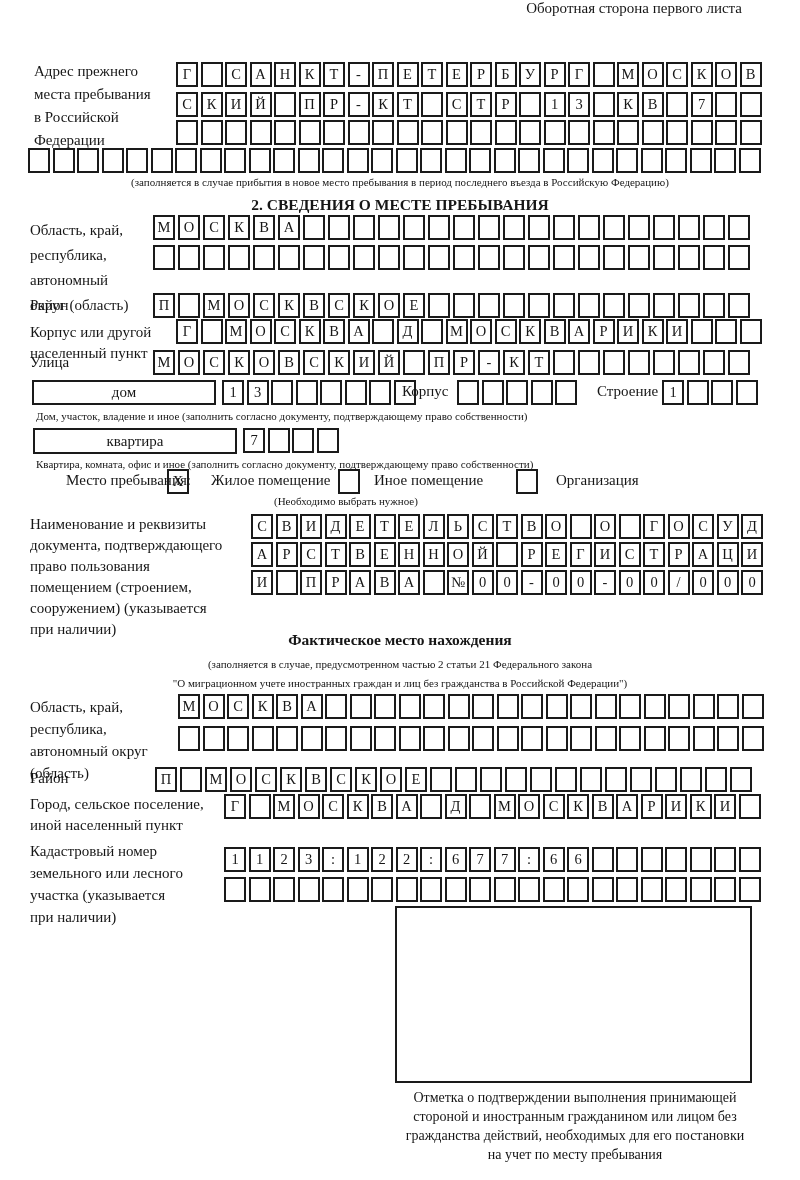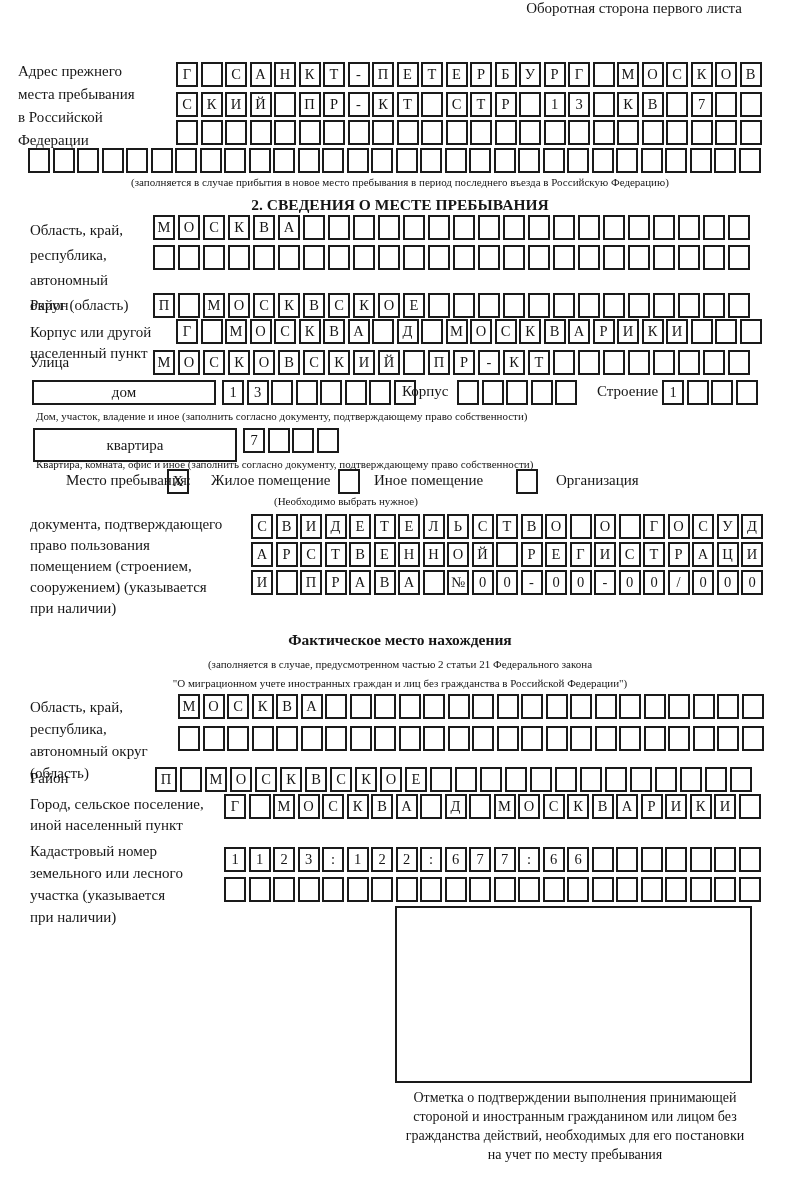--- a/index.html
+++ b/index.html
@@ -23,21 +23,21 @@
   .stamp{position:absolute;box-sizing:border-box;border:2px solid #1a1a1a;background:#fff;}
   .stampcap{font-size:14px;white-space:nowrap;text-align:center;}
 </style>
 </head>
 <body>
 
 <div class="page">
 
   <div class="abs lbl" style="left:0;top:18;width:742px;text-align:right;">Оборотная сторона первого листа</div>
 
-  <div class="abs lbl lh23" style="left:18px;top:60px;">
+  <div class="abs lbl lh23" style="left:34px;top:60px;">
       <div class="line">Адрес прежнего</div>
       <div class="line">места пребывания</div>
       <div class="line">в Российской</div>
       <div class="line">Федерации</div>
     </div>
   <div class="cells" style="left:176px;top:62px;">
       <span class="cell">Г</span>
       <span class="cell"></span>
       <span class="cell">С</span>
       <span class="cell">А</span>
@@ -317,39 +317,40 @@
     </div>
   <div class="abs lbl" style="left:597px;top:383px;">Строение</div>
   <div class="cells" style="left:662px;top:380px;">
       <span class="cell">1</span>
       <span class="cell"></span>
       <span class="cell"></span>
       <span class="cell"></span>
     </div>
   <div class="abs cap" style="left:36px;top:410px;">Дом, участок, владение и иное (заполнить согласно документу, подтверждающему право собственности)</div>
 
-  <div class="wbox" style="left:33px;top:428px;width:204px;height:34px;">квартира</div>
+  <div class="wbox" style="left:33px;top:428px;width:204px;height:26px;">квартира</div>
   <div class="cells" style="left:243px;top:428px;">
       <span class="cell">7</span>
       <span class="cell"></span>
       <span class="cell"></span>
       <span class="cell"></span>
     </div>
   <div class="abs cap" style="left:36px;top:458px;">Квартира, комната, офис и иное (заполнить согласно документу, подтверждающему право собственности)</div>
 
   <div class="abs lbl" style="left:30px;top:472px;margin-left:36px;">Место пребывания:</div>
   <div class="cb" style="left:167px;top:469px;">X</div>
   <div class="abs lbl" style="left:203px;top:472px;margin-left:8px;">Жилое помещение</div>
   <div class="cb" style="left:338px;top:469px;"></div>
   <div class="abs lbl" style="left:374px;top:472px;">Иное помещение</div>
   <div class="cb" style="left:516px;top:469px;"></div>
   <div class="abs lbl" style="left:556px;top:472px;">Организация</div>
   <div class="abs cap" style="left:226px;top:495px;margin-left:48px;">(Необходимо выбрать нужное)</div>
 
   <div class="abs lbl lh21" style="left:30px;top:514px;">
+      <div class="line">Наименование и реквизиты</div>
       <div class="line">документа, подтверждающего</div>
       <div class="line">право пользования</div>
       <div class="line">помещением (строением,</div>
       <div class="line">сооружением) (указывается</div>
       <div class="line">при наличии)</div>
     </div>
   <div class="cells" style="left:251px;top:514px;">
       <span class="cell">С</span>
       <span class="cell">В</span>
       <span class="cell">И</span>

